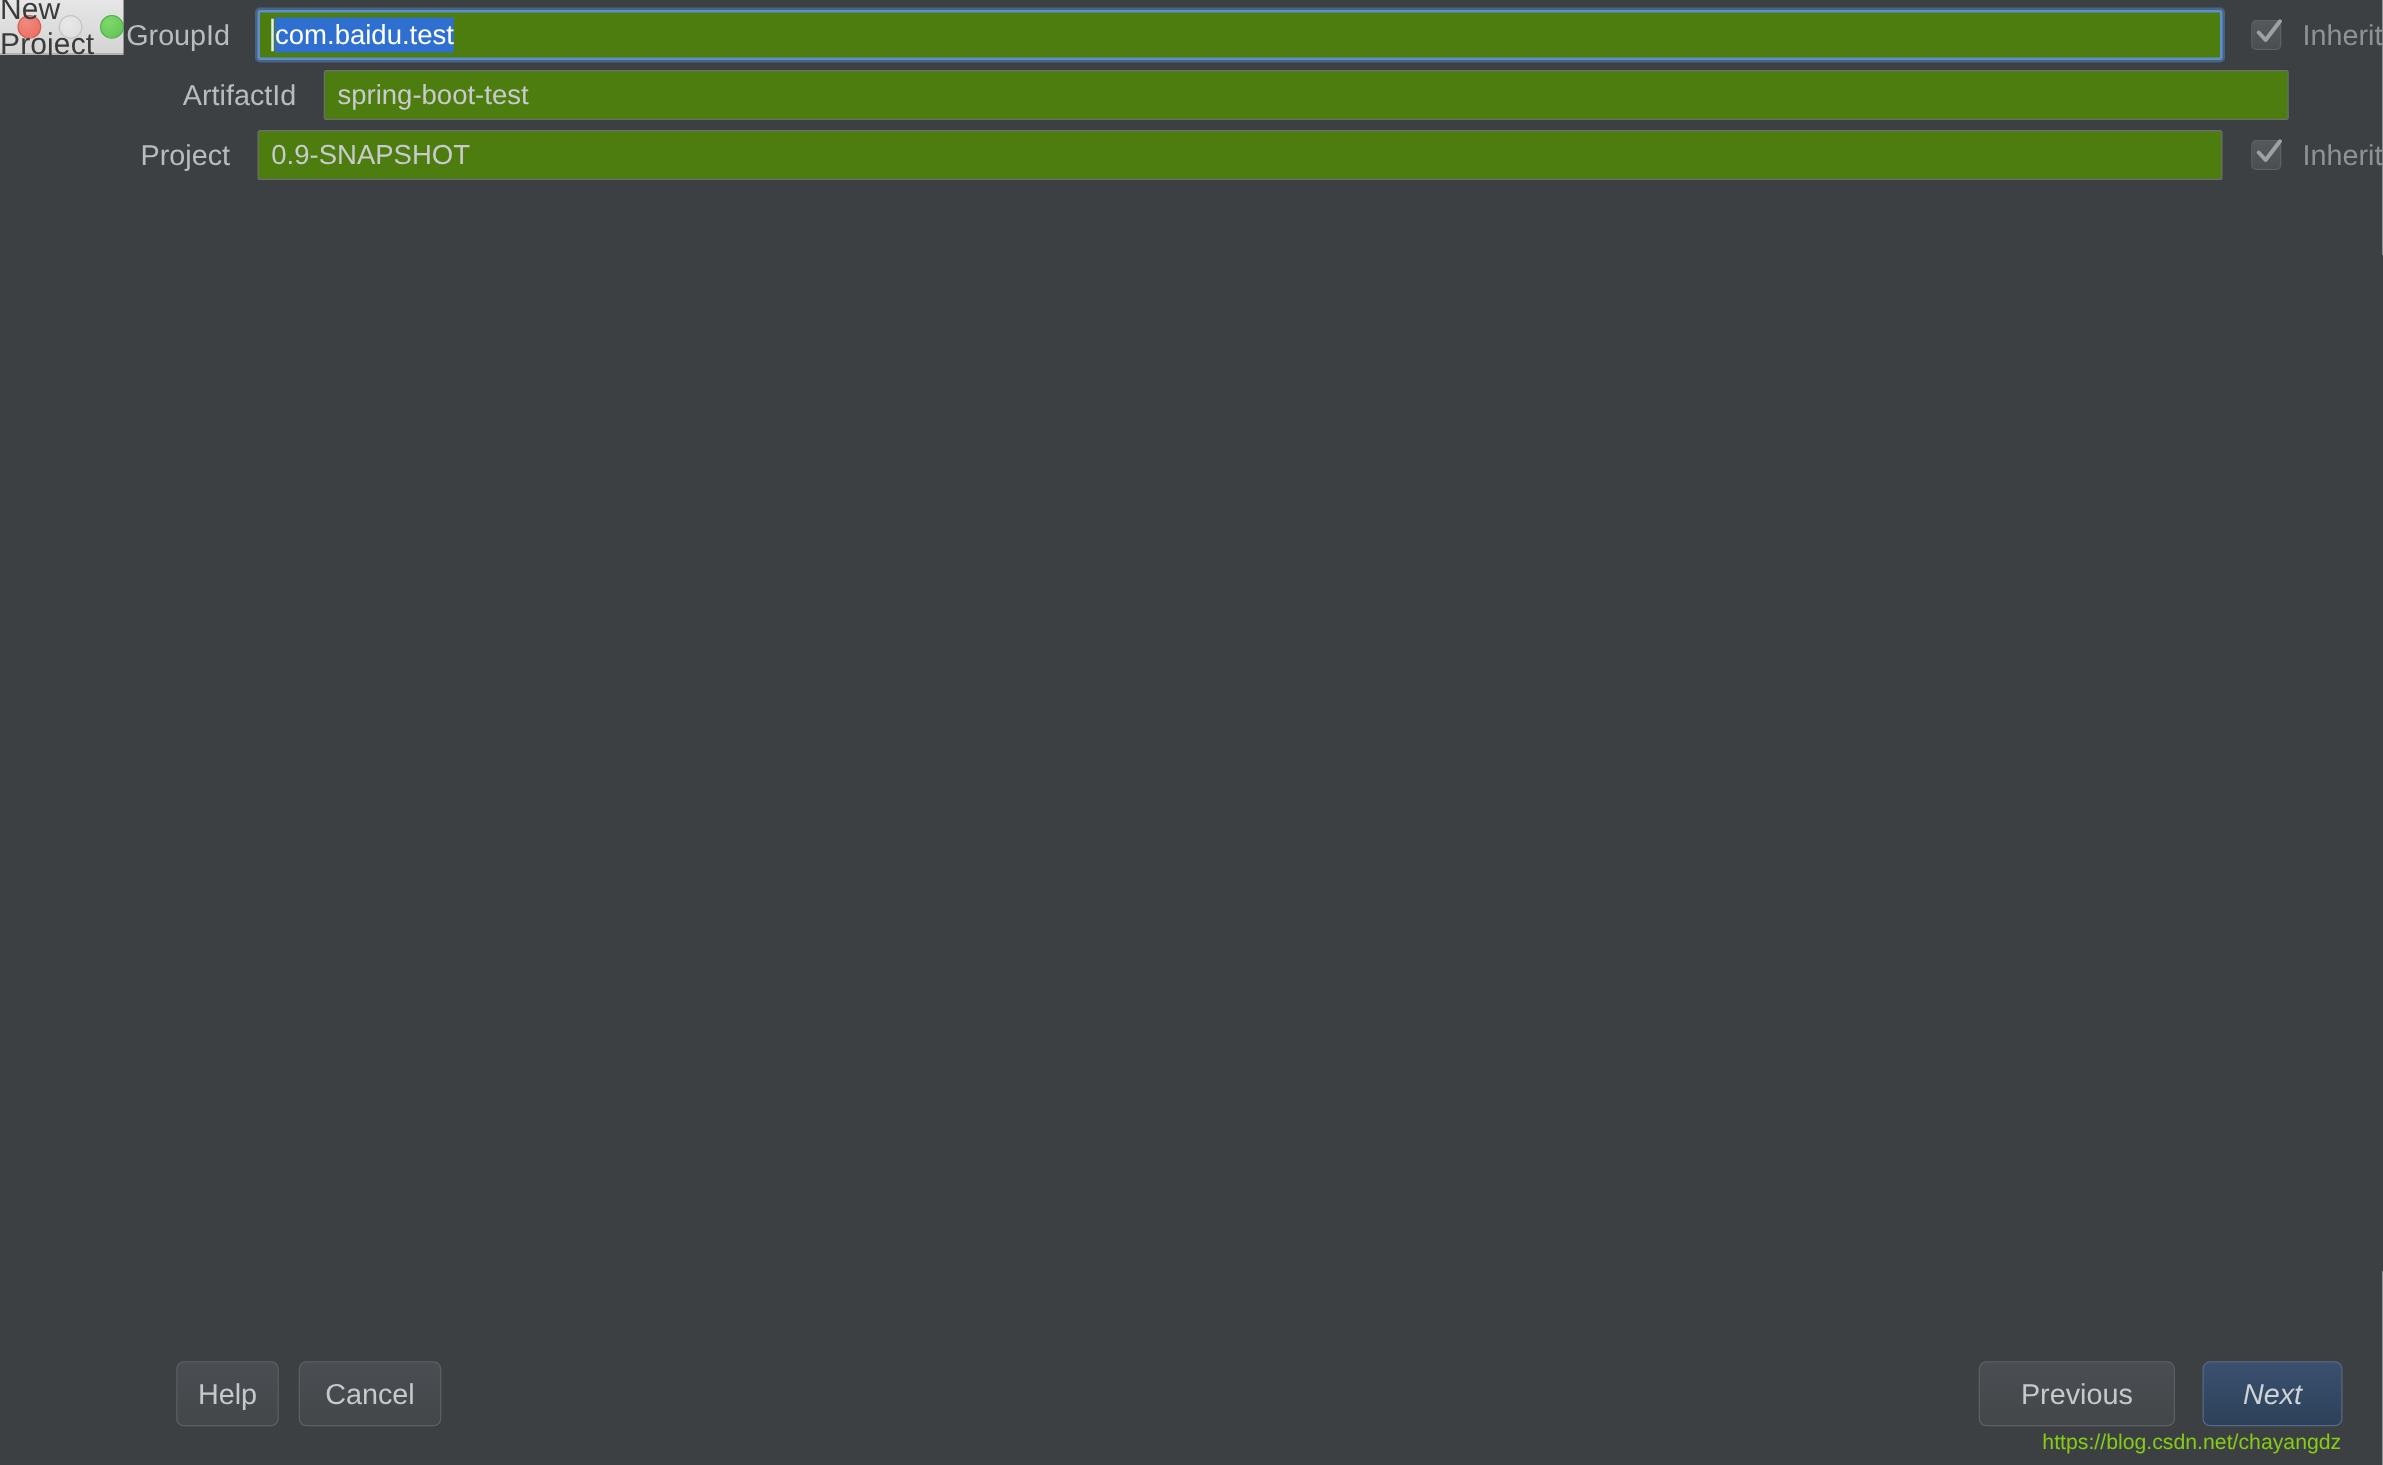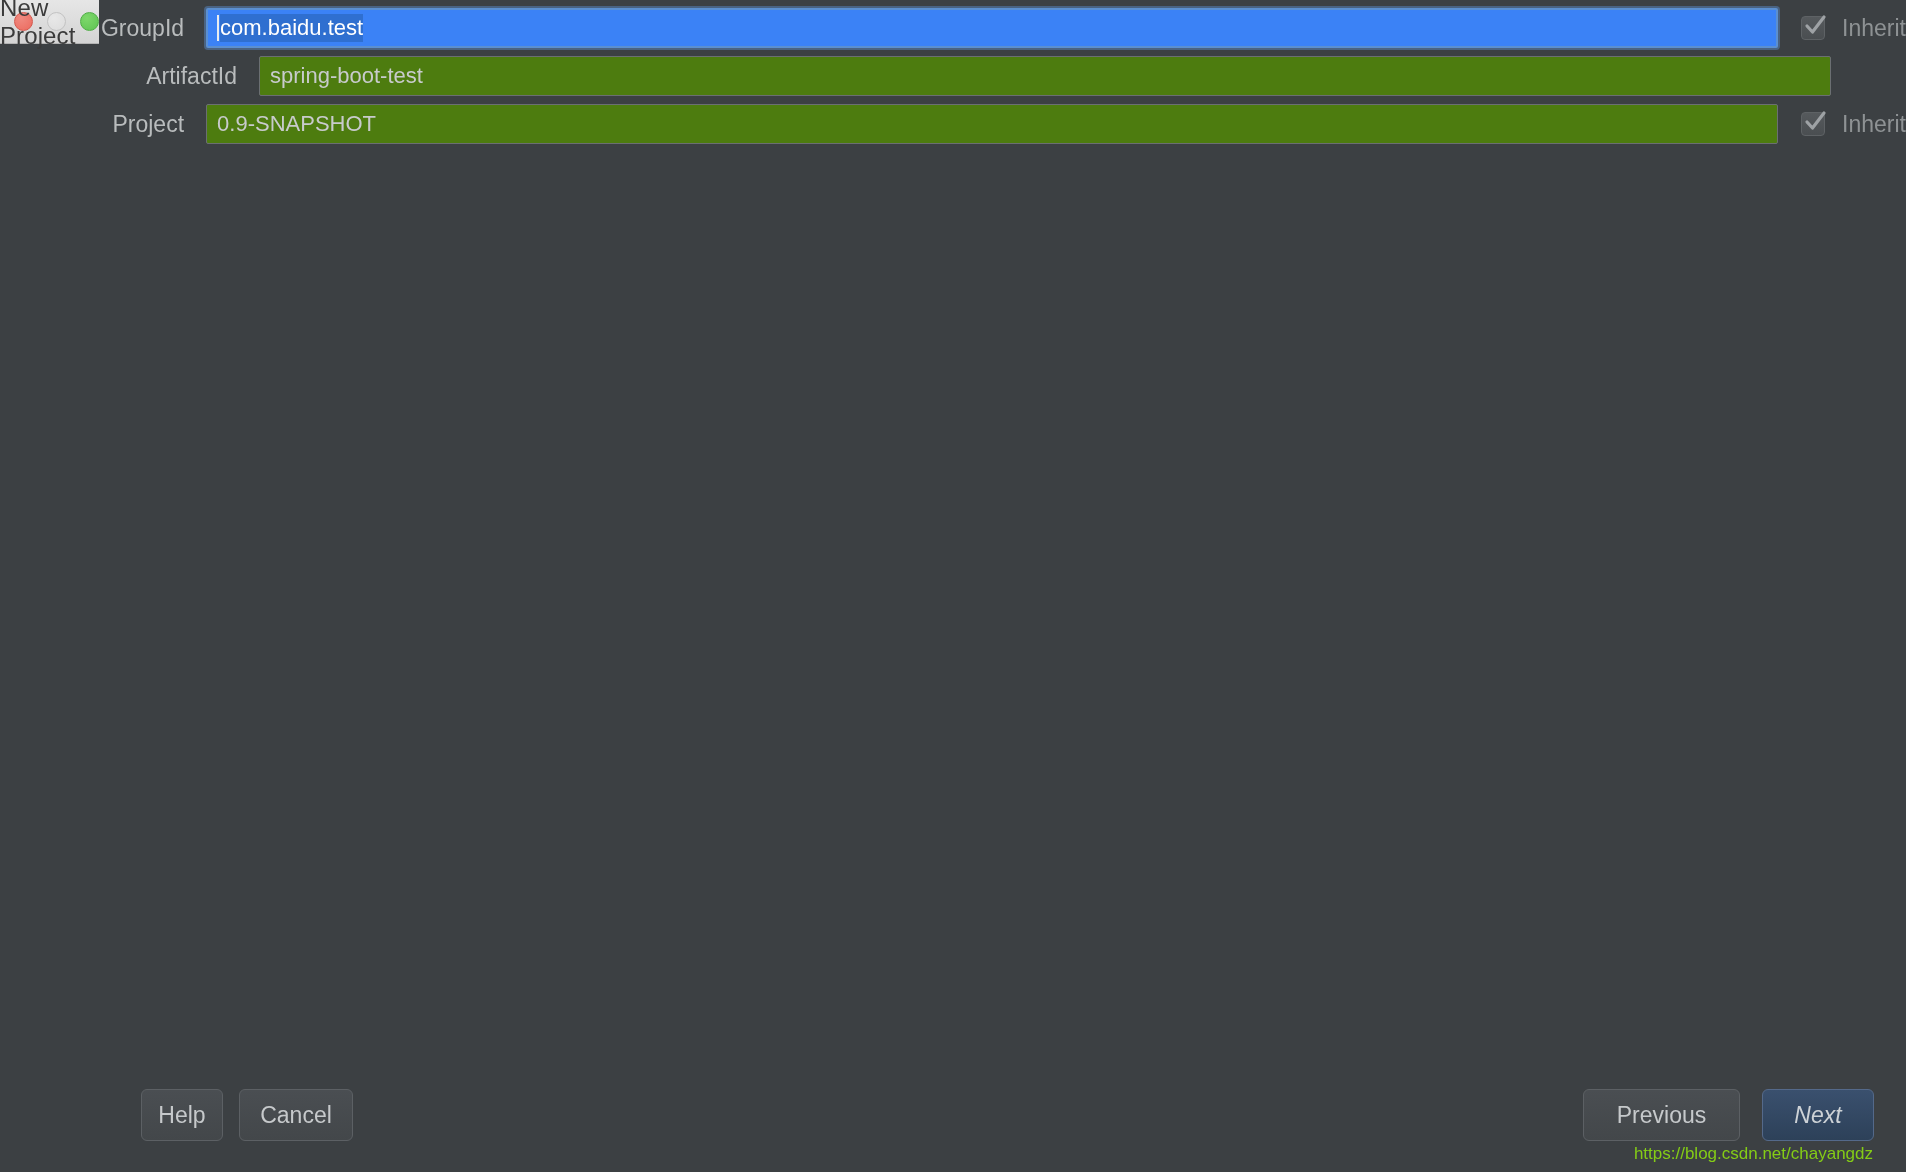--- a/index.html
+++ b/index.html
@@ -106,21 +106,21 @@
     align-items: center;
     padding: 0 10px;
     font-size: 22px;
     color: #c8cbcc;
     overflow: hidden;
     white-space: nowrap;
   }
   .field.focused {
     border: 2px solid #5b8fd0;
     box-shadow: 0 0 0 2px rgba(91,143,208,0.45);
-    background: #3b82f6;
+    background: #4d7c0f;
     padding: 0 9px;
   }
   .caret {
     display: inline-block;
     width: 2px;
     height: 26px;
     background: #e9ecef;
     margin-right: 1px;
     flex: 0 0 auto;
   }

